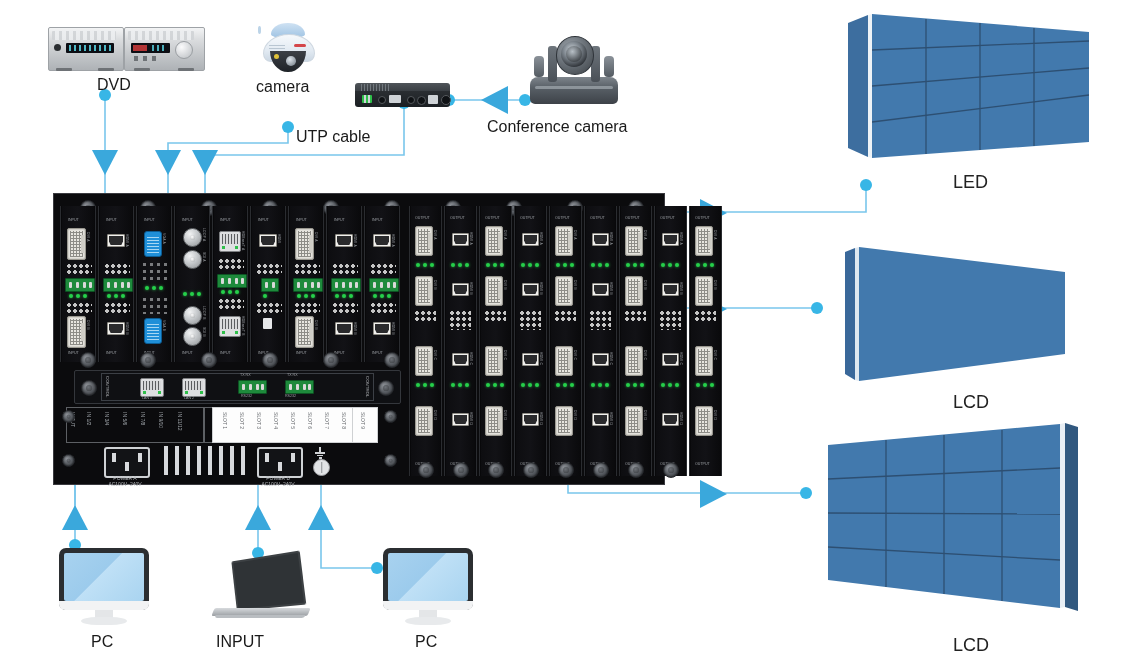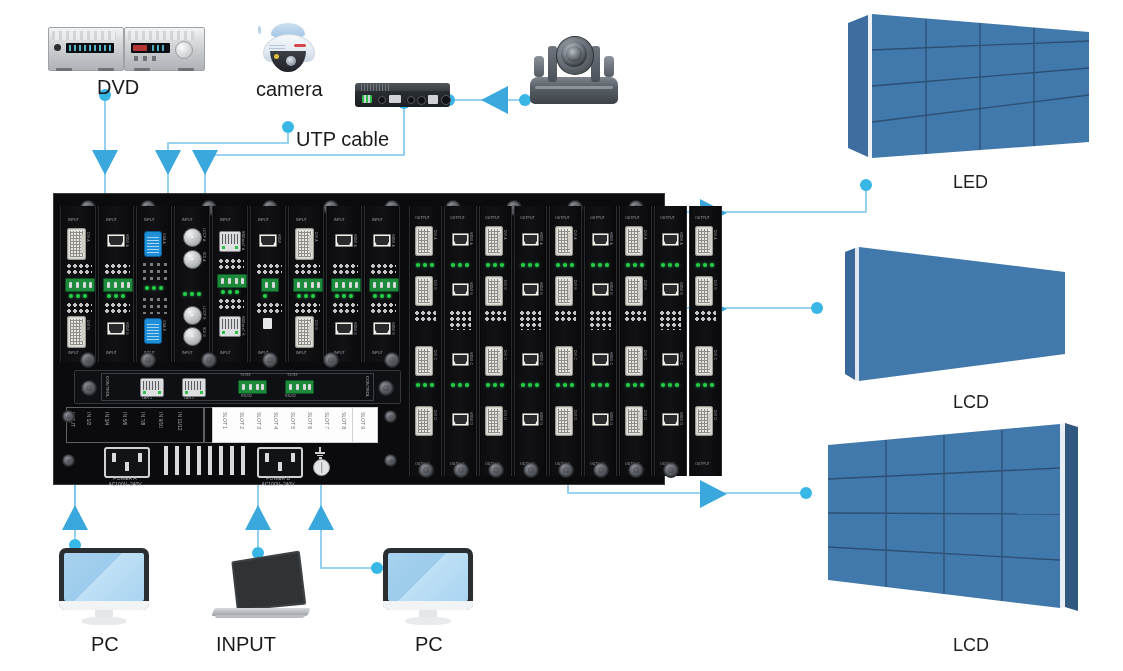--- a/index.html
+++ b/index.html
@@ -5,21 +5,21 @@
 <style>
   html,body{margin:0;padding:0;background:#ffffff;}
   body{width:1123px;height:671px;position:relative;overflow:hidden;
        font-family:"Liberation Sans","DejaVu Sans",sans-serif;}
   .stage{position:absolute;left:0;top:0;width:1123px;height:671px;}
   .abs{position:absolute;}
 
   
   .lbl{position:absolute;color:#1a1a1a;font-size:17px;white-space:nowrap;
        font-family:"Liberation Sans","DejaVu Sans",sans-serif;}
-  .lbl.big{font-size:20px;}
+  .lbl.big{font-size:16px;}
 
   
   svg.links{position:absolute;left:0;top:0;width:1123px;height:671px;
             pointer-events:none;}
 
   
   .chassis{position:absolute;background:#0b0b0d;border:1px solid #3a3a3f;
            box-sizing:border-box;}
 
   
@@ -327,20 +327,21 @@
          border-radius:2px;opacity:.8;"></div>
     <div class="cc-arm" style="left:21%;top:28%;width:10%;height:44%;"></div>
     <div class="cc-arm" style="left:69%;top:28%;width:10%;height:44%;"></div>
     <div class="cc-pill" style="left:4%;top:40%;width:12%;height:26%;"></div>
     <div class="cc-pill" style="left:84%;top:40%;width:12%;height:26%;"></div>
     <div class="cc-head" style="left:29%;top:15%;width:42%;height:46%;"></div>
     <div class="cc-lens" style="left:35%;top:21%;width:30%;height:33%;"></div>
     <div class="abs" style="left:41%;top:27%;width:18%;height:20%;border-radius:50%;
          background:radial-gradient(circle at 40% 35%,#b8c0c7,#1b1f23);"></div>
   </div>
+  <div class="lbl big" style="left:487px;top:118px;">Conference camera</div>
 
   <div class="chassis" style="left:53px;top:193px;width:612px;height:292px;">
 
     <div class="abs" style="left:4px;top:3px;right:4px;height:20px;">
       <div class="screw" style="left:22px;top:3px;width:14px;height:14px;"></div>
       <div class="screw" style="left:82px;top:3px;width:14px;height:14px;"></div>
       <div class="screw" style="left:143px;top:3px;width:14px;height:14px;"></div>
       <div class="screw" style="left:204px;top:3px;width:14px;height:14px;"></div>
       <div class="screw" style="left:265px;top:3px;width:14px;height:14px;"></div>
       <div class="screw" style="left:326px;top:3px;width:14px;height:14px;"></div>

